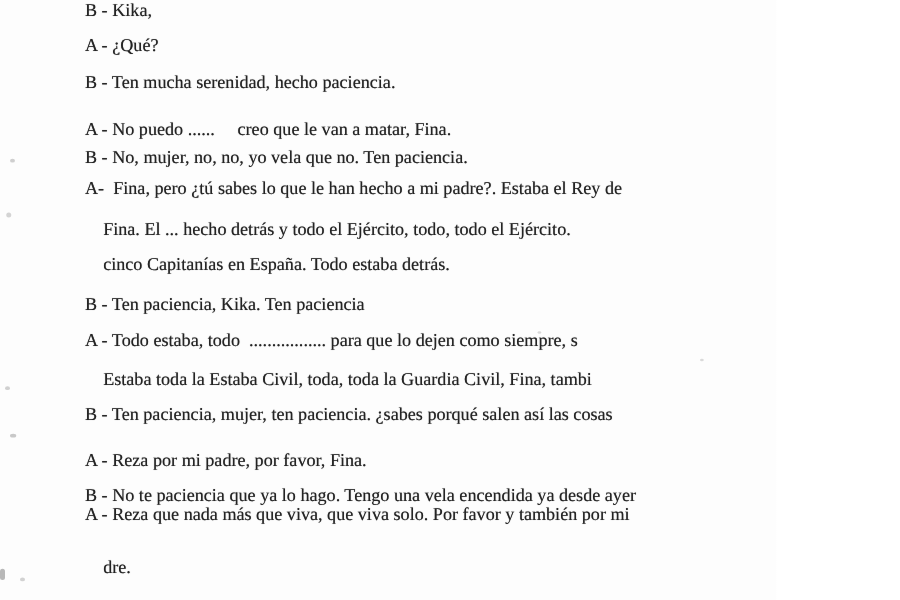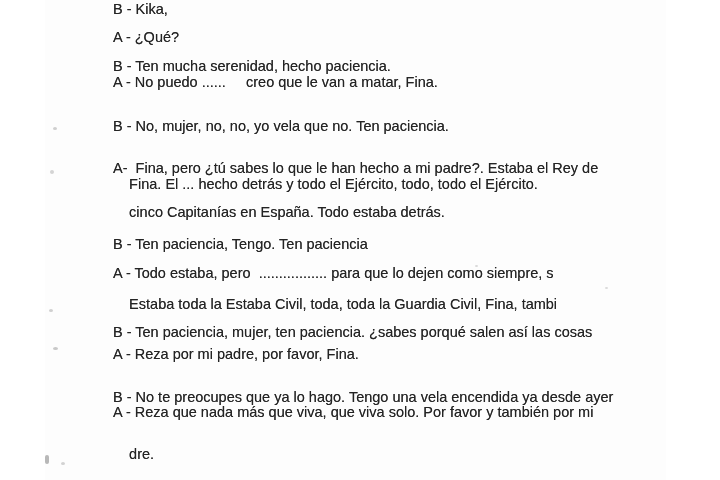--- a/index.html
+++ b/index.html
@@ -7,22 +7,21 @@
     padding: 0;
     background: #ffffff;
   }
   .page {
     position: relative;
     width: 621px;
     height: 480px;
     overflow: hidden;
     background:
       radial-gradient(ellipse 900px 600px at 55% 45%, #fdfdfd 60%, #f7f7f7 100%);
-    font-family: Liberation Sans, sans-serif;
-    margin-left: 45px;
+    font-family: Liberation Serif, serif;
   }
   .line {
     position: absolute;
     left: 68px;
     font-size: 14.5px;
     line-height: 17px;
     color: #242424;
     white-space: pre;
     text-shadow: 0 0 0.6px rgba(30,30,30,0.65);
   }
@@ -41,31 +40,31 @@
   .s9 { left: 560px; top: 287px; width: 3px; height: 2px; background:#dadada; }
 </style>
 </head>
 <body>
 
 <div class="page">
   <div>
       <div class="line" style="top: 1px;">B - Kika,</div>
       <div class="line" style="top: 29px; text-align: right;">A - ¿Qué?</div>
       <div class="line" style="top: 58px;">B - Ten mucha serenidad, hecho paciencia.</div>
-      <div class="line" style="top: 74px;">A - No puedo ......     creo que le van a matar, Fina.</div>
+      <div class="line" style="top: 96px;">A - No puedo ......     creo que le van a matar, Fina.</div>
       <div class="line" style="top: 118px;">B - No, mujer, no, no, yo vela que no. Ten paciencia.</div>
-      <div class="line" style="top: 160px;">A-  Fina, pero ¿tú sabes lo que le han hecho a mi padre?. Estaba el Rey de</div>
+      <div class="line" style="top: 143px;">A-  Fina, pero ¿tú sabes lo que le han hecho a mi padre?. Estaba el Rey de</div>
       <div class="line" style="top: 176px;">    Fina. El ... hecho detrás y todo el Ejército, todo, todo el Ejército.</div>
       <div class="line" style="top: 204px;">    cinco Capitanías en España. Todo estaba detrás.</div>
-      <div class="line" style="top: 236px;">B - Ten paciencia, Tengo. Ten paciencia</div>
-      <div class="line" style="top: 265px;">A - Todo estaba, pero  ................. para que lo dejen como siempre, s</div>
+      <div class="line" style="top: 236px;">B - Ten paciencia, Kika. Ten paciencia</div>
+      <div class="line" style="top: 265px;">A - Todo estaba, todo  ................. para que lo dejen como siempre, s</div>
       <div class="line" style="top: 296px;">    Estaba toda la Estaba Civil, toda, toda la Guardia Civil, Fina, tambi</div>
       <div class="line" style="top: 324px;">B - Ten paciencia, mujer, ten paciencia. ¿sabes porqué salen así las cosas</div>
-      <div class="line" style="top: 346px;">A - Reza por mi padre, por favor, Fina.</div>
-      <div class="line" style="top: 389px;">B - No te preocupes que ya lo hago. Tengo una vela encendida ya desde ayer</div>
+      <div class="line" style="top: 361px;">A - Reza por mi padre, por favor, Fina.</div>
+      <div class="line" style="top: 389px;">B - No te paciencia que ya lo hago. Tengo una vela encendida ya desde ayer</div>
       <div class="line" style="top: 404px;">A - Reza que nada más que viva, que viva solo. Por favor y también por mi</div>
       <div class="line" style="top: 446px;">    dre.</div>
     </div>
 
   <div class="speck s1"></div>
   <div class="speck s2"></div>
   <div class="speck s3"></div>
   <div class="speck s4"></div>
   <div class="speck s5"></div>
   <div class="speck s6"></div>

